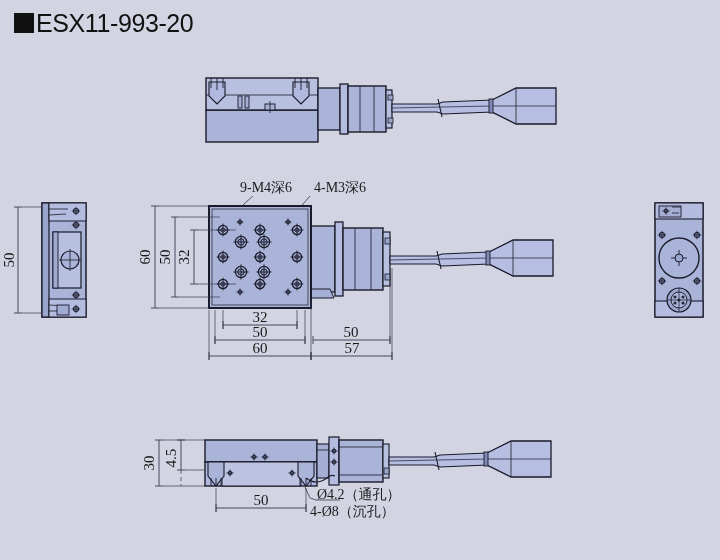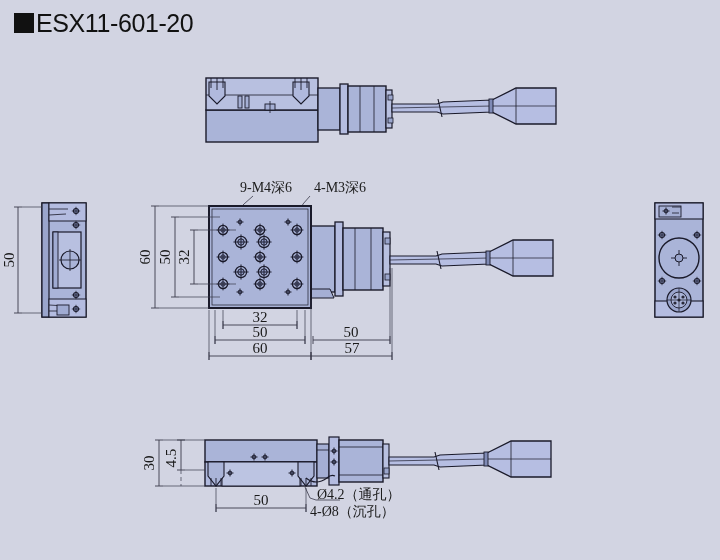--- a/index.html
+++ b/index.html
@@ -58,21 +58,21 @@
     fill: #1a1a1a;
   }
 </style>
 </head>
 <body>
 
 <div id="root">
 
   <div class="title-bar">
     <span class="title-square"></span>
-    <span class="title-text">ESX11-601-20</span>
+    <span class="title-text">ESX11-993-20</span>
   </div>
 
   <svg class="drawing" viewBox="0 0 720 560">
     <defs>
       <g id="mholeM4">
         <circle r="4.6" fill="none" stroke="#1a1a2a" stroke-width="1.3"></circle>
         <circle r="2.2" fill="#7f8ab5" stroke="#1a1a2a" stroke-width="0.8"></circle>
         <line x1="-6.4" y1="0" x2="6.4" y2="0" stroke="#1a1a2a" stroke-width="0.9"></line>
         <line x1="0" y1="-6.4" x2="0" y2="6.4" stroke="#1a1a2a" stroke-width="0.9"></line>
       </g>

